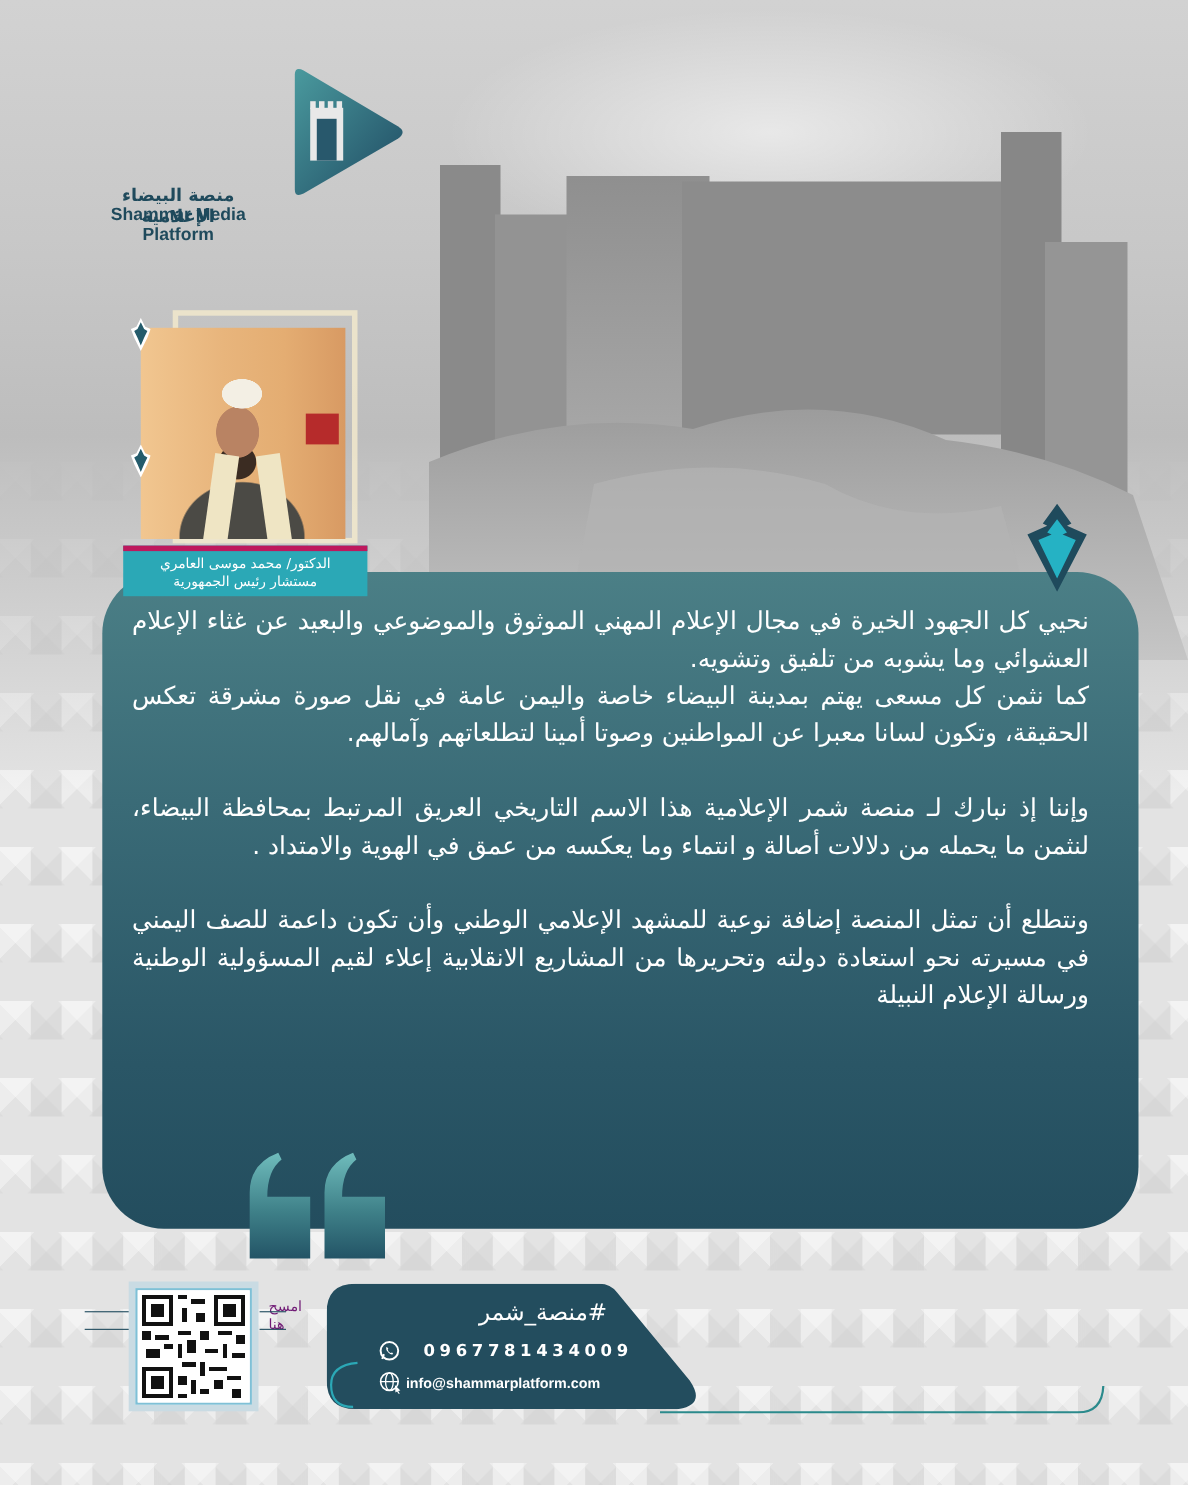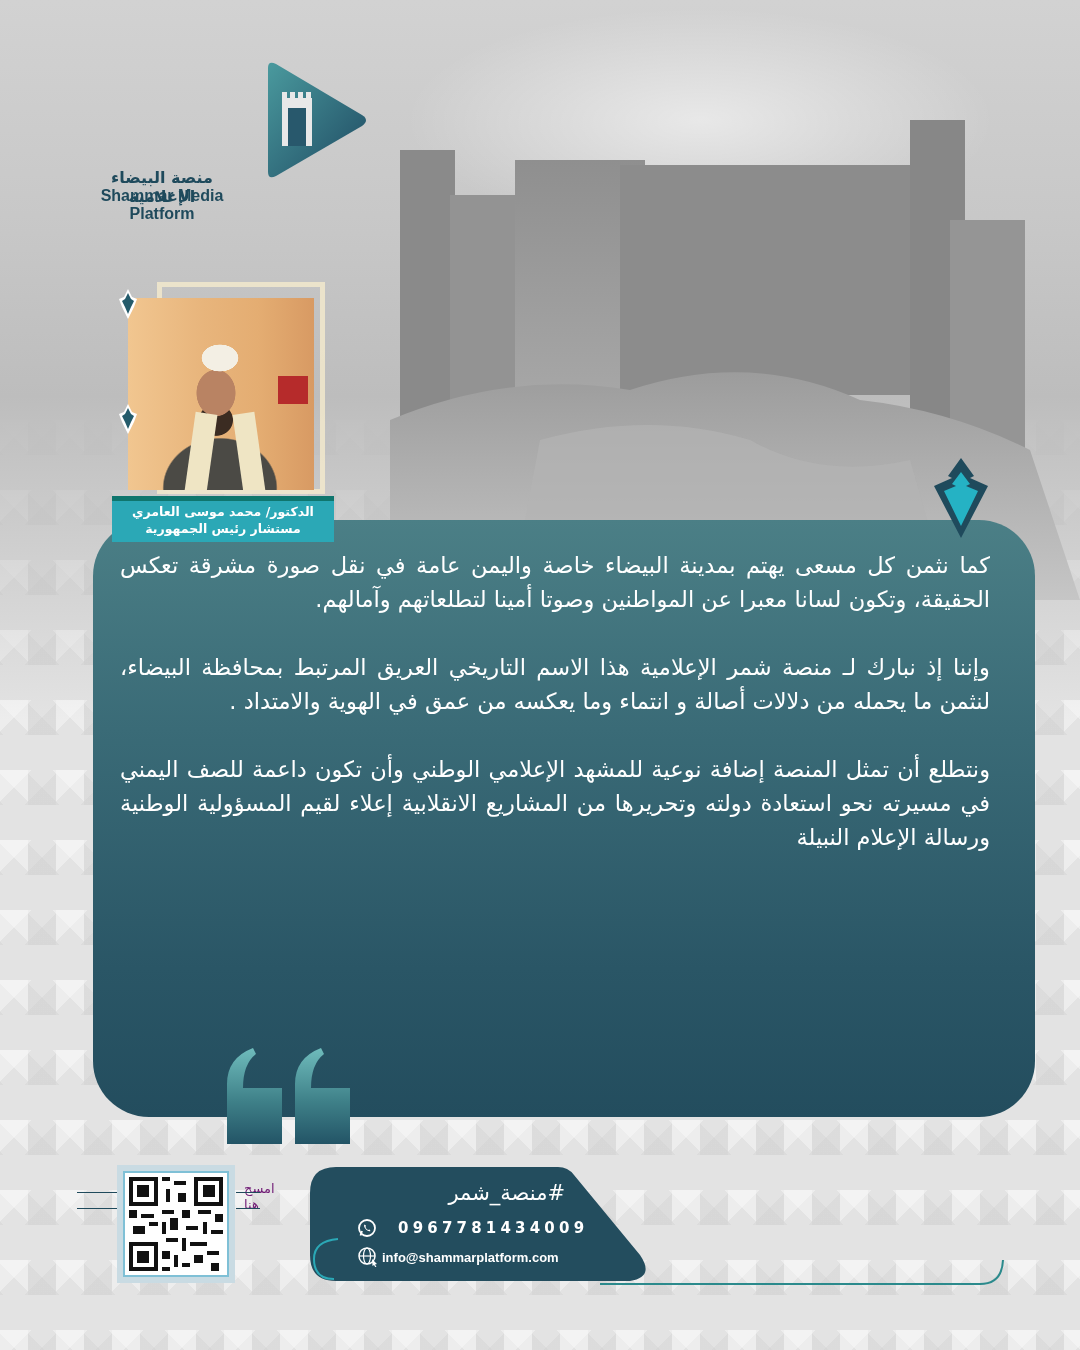--- a/index.html
+++ b/index.html
@@ -69,23 +69,23 @@
       overflow: hidden;
     }
     .portrait .shawl-l, .portrait .shawl-r {
       position: absolute; top: 115px; width: 22px; height: 80px; background: #efe5c4;
     }
     .portrait .shawl-l { left: 62px; transform: rotate(8deg); }
     .portrait .shawl-r { left: 110px; transform: rotate(-8deg); }
     .portrait .red-box { position: absolute; left: 150px; top: 78px; width: 30px; height: 28px; background: #b62b2b; }
     .name-plate {
       position: absolute; left: 112px; top: 496px; width: 222px; height: 46px;
-      background: #2ba8b6; border-top: 5px solid #0f766e;
+      background: #2ba8b6; border-top: 5px solid #be185d;
       color: #fff; text-align: center; direction: rtl;
-      font-weight: bold; font-size: 12.5px; line-height: 17px; padding-top: 2px;
+      font-weight: normal; font-size: 12.5px; line-height: 17px; padding-top: 2px;
     }
     .diamond-small { position: absolute; width: 18px; height: 30px; }
 
     
     .card {
       position: absolute; left: 93px; top: 520px; width: 942px; height: 597px;
       border-radius: 56px;
       background: linear-gradient(180deg, #4b7f86 0%, #3a6b77 35%, #2a5666 75%, #234d5e 100%);
     }
     .card-text {
@@ -108,21 +108,21 @@
     }
     .qr-inner { width: 100%; height: 100%; background: #fff; border: 2px solid #7fc0d6; }
     .qr-inner svg { width: 100%; height: 100%; display: block; }
     .qr-label {
       position: absolute; color: #701a75; font-size: 13px; direction: rtl; line-height: 15px;
     }
     .qr-line { position: absolute; height: 1px; background: #1f4a5c; }
 
     
     .contact {
-      position: absolute; left: 310px; top: 1167px; width: 340px; height: 116px;
+      position: absolute; left: 297px; top: 1167px; width: 340px; height: 116px;
     }
     .contact svg.shape { position: absolute; left: 0; top: 0; width: 340px; height: 116px; }
     .hashtag {
       position: absolute; left: 0; top: 14px; width: 255px; text-align: right;
       color: #fff; font-size: 21px; direction: rtl;
     }
     .email {
       position: absolute; left: 72px; top: 83px; color: #fff;
       font-family: "Liberation Sans", sans-serif; font-weight: bold; font-size: 13px;
     }
@@ -204,20 +204,21 @@
   <div>الدكتور/ محمد موسى العامري</div>
   <div>مستشار رئيس الجمهورية</div>
 </div>
 
 <svg class="diamond-big" viewBox="0 0 62 80">
   <path d="M31 0 L44 18 L40 20 L58 28 L31 80 L4 28 L22 20 L18 18 Z" fill="#1f4a5c"></path>
   <path d="M31 14 L40 26 L36 28 L48 33 L31 68 L14 33 L26 28 L22 26 Z" fill="#25b2c4"></path>
 </svg>
 
 <div class="card-text">
+  <p class="tight">نحيي كل الجهود الخيرة في مجال الإعلام المهني الموثوق والموضوعي والبعيد عن غثاء الإعلام العشوائي وما يشوبه من تلفيق وتشويه.</p>
   <p>كما نثمن كل مسعى يهتم بمدينة البيضاء خاصة واليمن عامة في نقل صورة مشرقة تعكس الحقيقة، وتكون لسانا معبرا عن المواطنين وصوتا أمينا لتطلعاتهم وآمالهم.</p>
   <p>وإننا إذ نبارك لـ منصة شمر الإعلامية هذا الاسم التاريخي العريق المرتبط بمحافظة البيضاء، لنثمن ما يحمله من دلالات أصالة و انتماء وما يعكسه من عمق في الهوية والامتداد .</p>
   <p class="tight">ونتطلع أن تمثل المنصة إضافة نوعية للمشهد الإعلامي الوطني وأن تكون داعمة للصف اليمني في مسيرته نحو استعادة دولته وتحريرها من المشاريع الانقلابية إعلاء لقيم المسؤولية الوطنية ورسالة الإعلام النبيلة</p>
 </div>
 
 <svg class="quote-mark" viewBox="0 0 130 100">
   <defs>
     <linearGradient id="qg" x1="0" y1="0" x2="0" y2="1">
       <stop offset="0" stop-color="#6fbcbc"></stop>
       <stop offset="0.55" stop-color="#3f8189"></stop>

